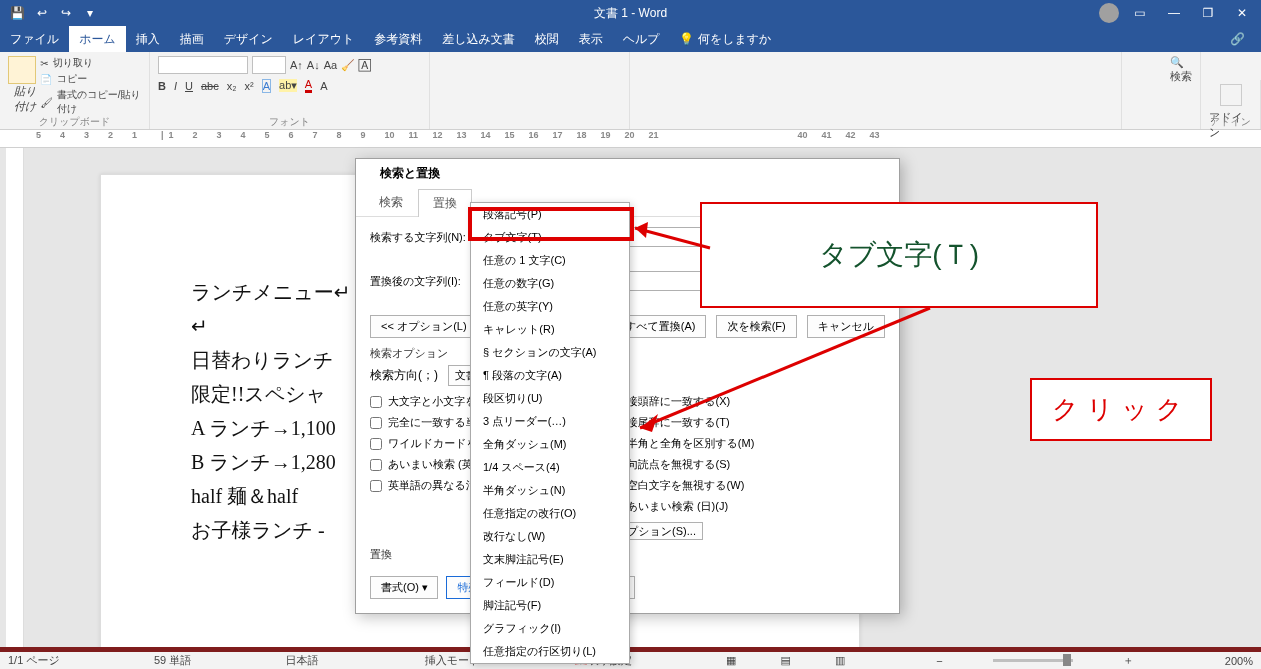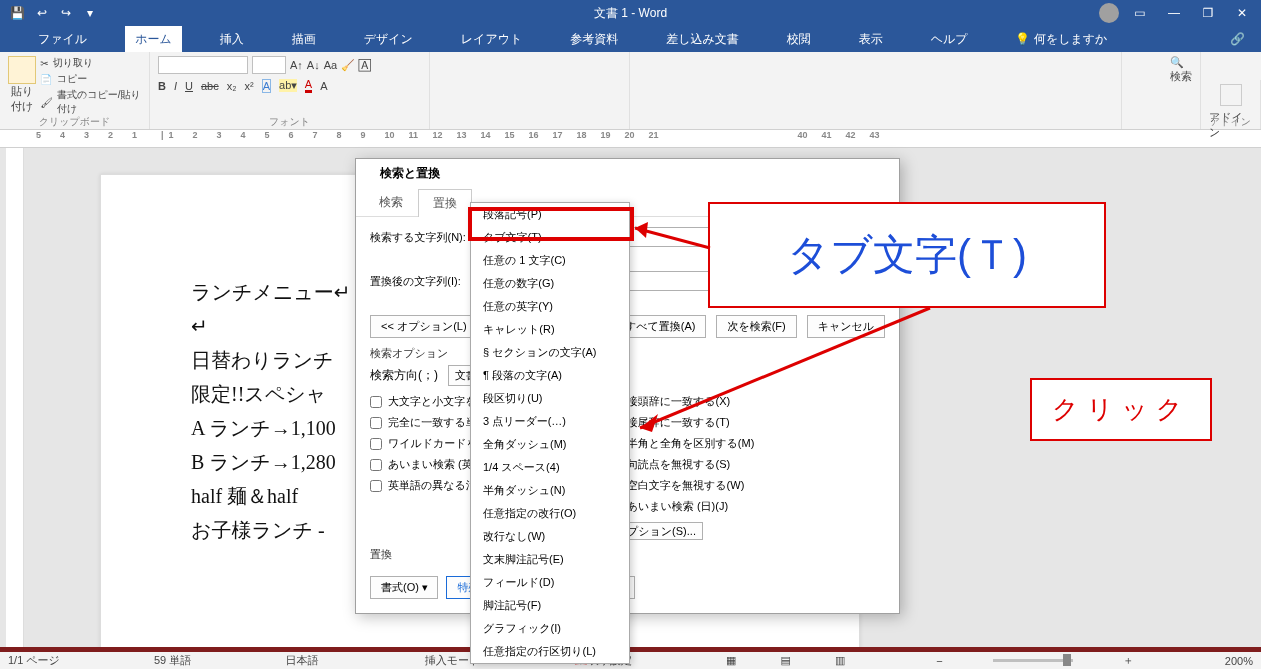--- a/index.html
+++ b/index.html
@@ -9,31 +9,31 @@
   .titlebar { background: #2b579a; height: 26px; display: flex; align-items: center; color: #fff; position: relative; }
   .qat { display: flex; gap: 8px; padding-left: 10px; }
   .qat span { color: #fff; }
   .title-center { position: absolute; left: 50%; transform: translateX(-50%); font-size: 12px; }
   .title-right { position: absolute; right: 6px; display: flex; gap: 8px; align-items: center; }
   .title-right .avatar { width: 20px; height: 20px; border-radius: 50%; background: #a0a0a0; }
   .title-right .winbtn { width: 26px; text-align: center; }
 
   
   .tabs { background: #2b579a; height: 26px; display: flex; align-items: stretch; color: #fff; font-size: 12px; }
-  .tab { padding: 0 10px; display: flex; align-items: center; cursor: pointer; margin-left: 28px; }
+  .tab { padding: 0 10px; display: flex; align-items: center; cursor: pointer; }
   .tab.active { background: #fff; color: #2b579a; }
   .tabs .spacer { flex: 1; }
   .tabs .right { display: flex; align-items: center; gap: 10px; padding-right: 16px; }
 
   
   .ribbon { background: #f3f3f3; border-bottom: 1px solid #d0d0d0; height: 78px; display: flex; align-items: stretch; font-size: 11px; color: #444; }
   .group { border-right: 1px solid #e0e0e0; padding: 4px 8px 12px 8px; position: relative; display: flex; flex-direction: column; }
   .group .label { position: absolute; bottom: 0; left:0; right:0; text-align: center; font-size: 10px; color: #888; }
   .group .body { flex:1; display:flex; gap:4px; align-items:flex-start; }
-  .paste-big { width: 34px; text-align: center; }
+  .paste-big { width: 34px; text-align: right; font-style: italic; }
   .paste-big .icon { width: 28px; height: 28px; background: #fff3d6; border:1px solid #e2c877; margin: 0 auto; }
   .col { display:flex; flex-direction: column; gap: 2px; font-size: 10px; }
   .col .row { display:flex; gap:4px; align-items:center; }
   .btn-icon { width:16px; height:16px; display:inline-flex; align-items:center; justify-content:center; }
   .font-name { width: 90px; height: 18px; border:1px solid #c0c0c0; background:#fff; font-size:10px; padding-left:4px; display:flex; align-items:center; }
   .font-size { width: 34px; height:18px; border:1px solid #c0c0c0; background:#fff; font-size:10px; text-align:center; display:flex; align-items:center; justify-content:center;}
   .group.right-end { margin-left:auto; border-left:1px solid #e0e0e0; }
 
   
   .ruler-bar { background:#fff; height:18px; border-bottom:1px solid #d0d0d0; font-size:9px; color:#888; padding-left:36px; white-space:nowrap; overflow:hidden;font-weight:bold;}
@@ -65,21 +65,21 @@
   .chk-row input { width:12px; height:12px; }
   .dlg-bottom { display:flex; gap:8px; padding-top:10px;}
   .dlg-bottom .btn.primary { color:#1a6bd8; border-color:#1a6bd8;}
 
   
   .menu { position:absolute; left:470px; top:54px; width:160px; background:#fff; border:1px solid #aaa; box-shadow:2px 2px 8px rgba(0,0,0,0.2); font-size:11px; z-index:30;}
   .menu .item { padding:4px 12px; cursor:pointer; }
 
   
   .annot-box1 { position:absolute; border:4px solid #d00; z-index:40;}
-  .annot-big { position:absolute; border:2px solid #d00; background:#fff; display:flex; align-items:center; justify-content:center; font-size:42px; color:#1d4ed8; z-index:35;margin-left:8px;}
+  .annot-big { position:absolute; border:2px solid #d00; background:#fff; display:flex; align-items:center; justify-content:center; font-size:28px; color:#14532d; z-index:35;}
   .annot-click { position:absolute; border:2px solid #d00; color:#d00; font-size:26px; padding:12px 20px; background:#fff; z-index:35; letter-spacing: 8px;}
   svg.arrow { position:absolute; z-index:36; pointer-events:none;}
 
   
   .status { position:absolute; bottom:0; left:0; right:0; height:22px; background:#f3f3f3; border-top:5px solid #7f1d1d; display:flex; align-items:center; font-size:11px; color:#444; padding:0 8px;gap:44px;}
   .status .spacer { flex:1;}
   .status .zoom-slider { width:80px; height:3px; background:#c0c0c0; position:relative; margin:0 6px;}
   .status .zoom-slider::after { content:''; position:absolute; width:8px; height:12px; background:#888; top:-5px; left:70px; }
 
   .u { text-decoration:underline; }

